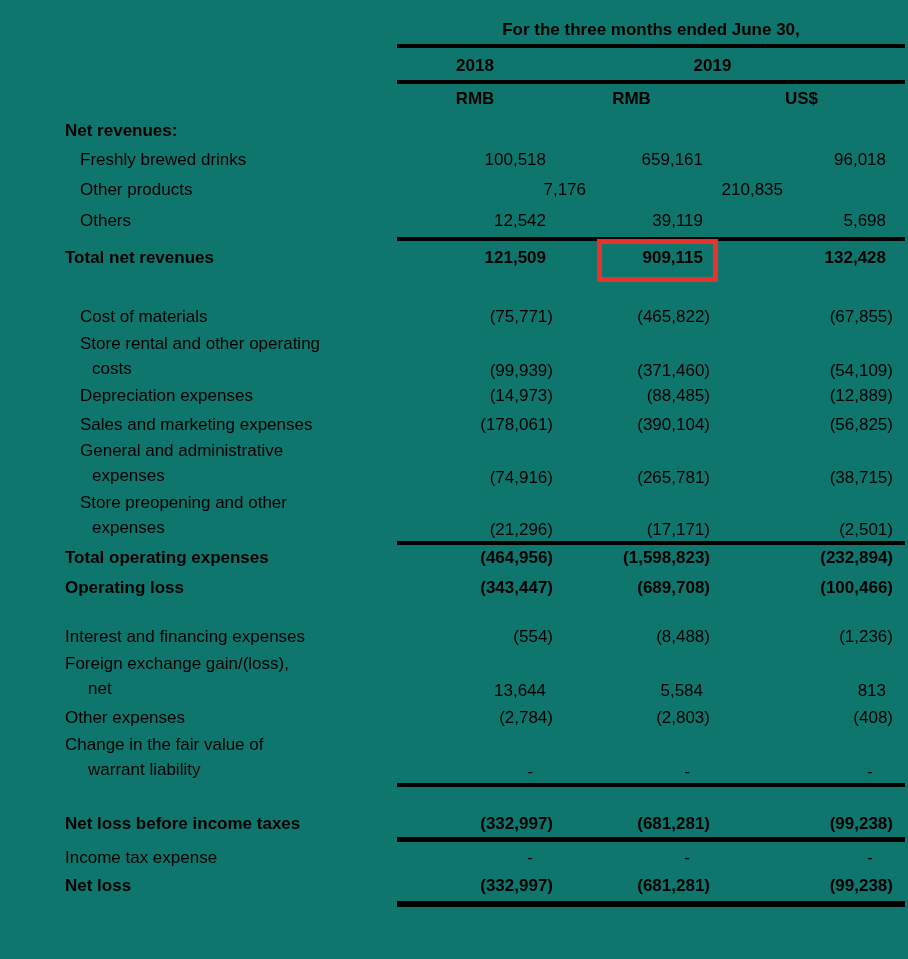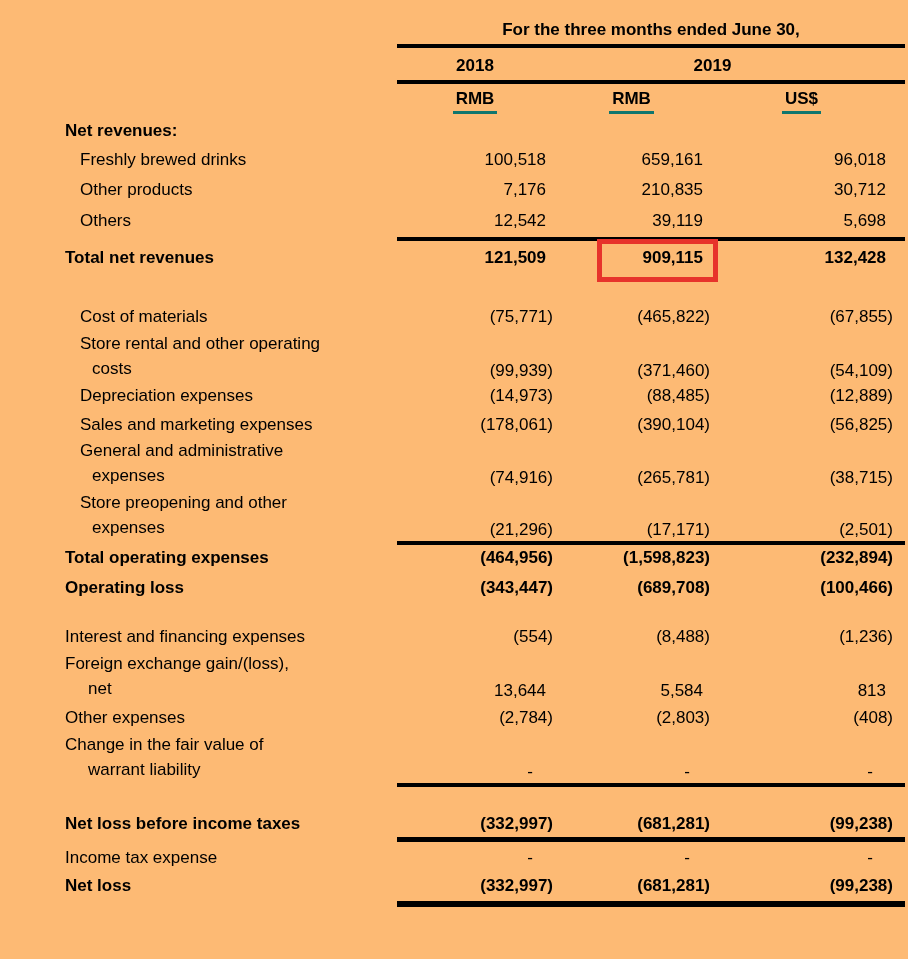--- a/index.html
+++ b/index.html
@@ -1,19 +1,19 @@
 <!DOCTYPE html>
 <html><head>
 <meta charset="utf-8">
 <style>
   html,body{margin:0;padding:0;background:#fff;}
   .page{
     position:relative;
     width:908px;height:959px;
-    background:#fdba74;
+    background:#0f766e;
     color:#000;
     font-family:"Liberation Sans","DejaVu Sans",sans-serif;
     font-size:17px;
     overflow:hidden;
   }
   .row{
     display:grid;
     grid-template-columns:397px 156px 157px 183px;
     align-items:end;
     position:relative;
@@ -50,21 +50,21 @@
   .hdr-years .y19{padding-right:28px;}
   .hdr-cur{
     height:34px;display:grid;grid-template-columns:397px 156px 157px 183px;
     align-items:center;font-weight:bold;
   }
   .hdr-cur .c{text-align:center;}
   .hdr-cur .c span{display:inline-block;border-bottom:3px solid #0f766e;padding:0 3px 2px;}
   
   .r0{height:28px;padding-bottom:5px;}
   .r1{height:30px;padding-bottom:6px;}
-  .r2{height:30px;padding-bottom:6px;}
+  .r2{height:30px;padding-bottom:6px;gap:40px;}
   .r3{height:35px;padding-bottom:10px;}
   .r4{height:46px;padding-bottom:19px;}
   .sp16{height:16px;} .sp21{height:21px;} .sp23{height:23px;}
   .r5{height:28px;padding-bottom:4px;}
   .r6{height:52px;padding-bottom:3px;}
   .r7{height:27px;padding-bottom:4px;}
   .r8{height:28px;padding-bottom:3px;}
   .r9{height:52px;padding-bottom:2px;}
   .r10{height:55px;padding-bottom:10px;}
   .r11{height:28px;padding-bottom:5px;}

